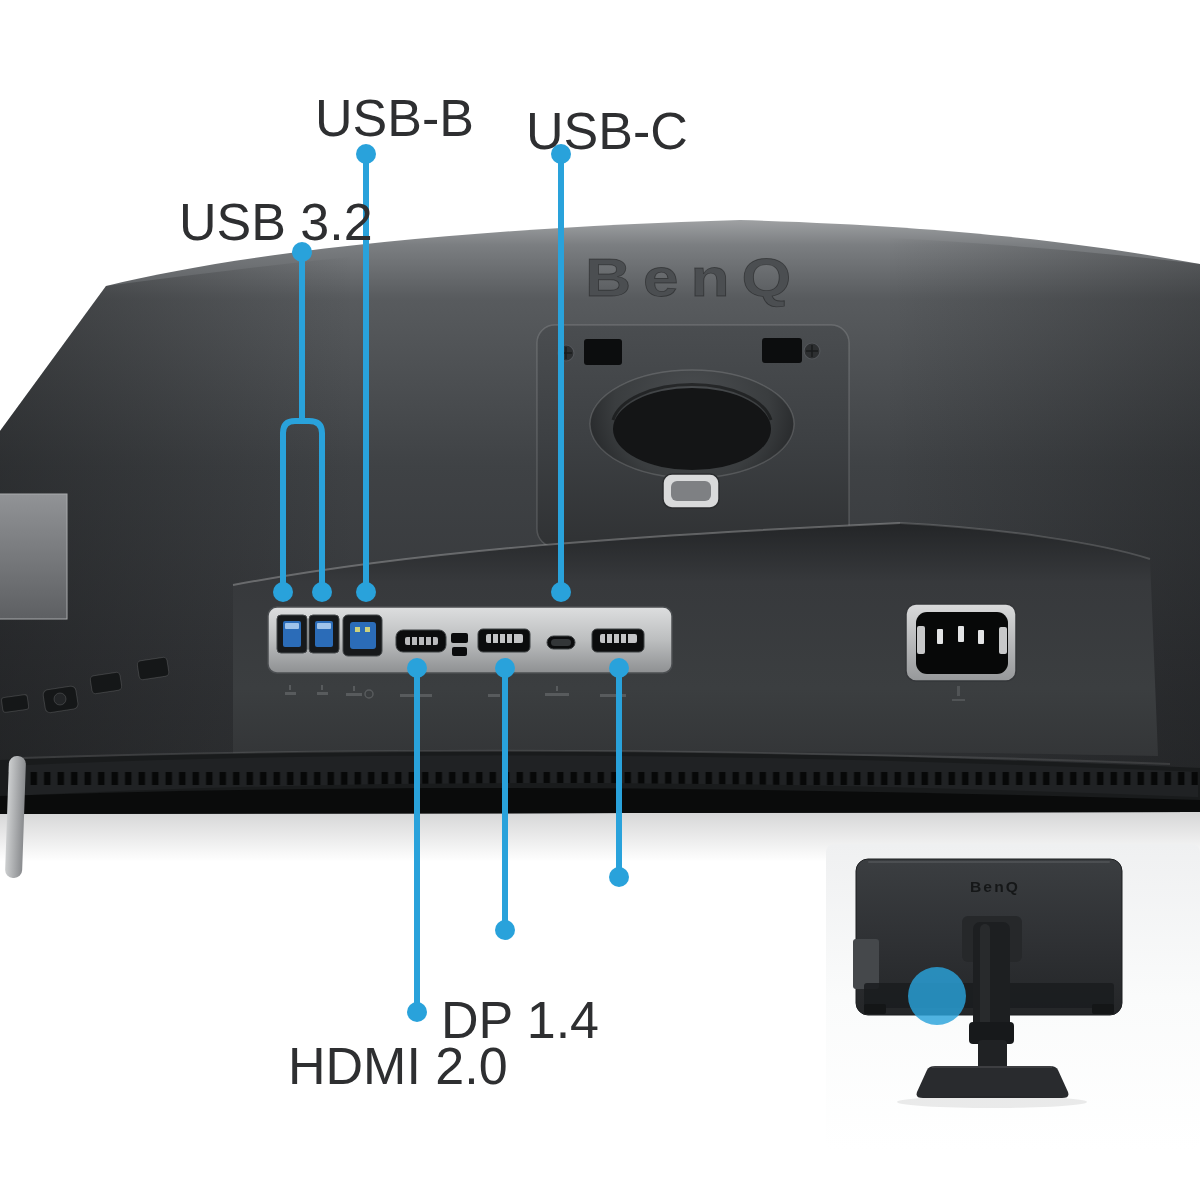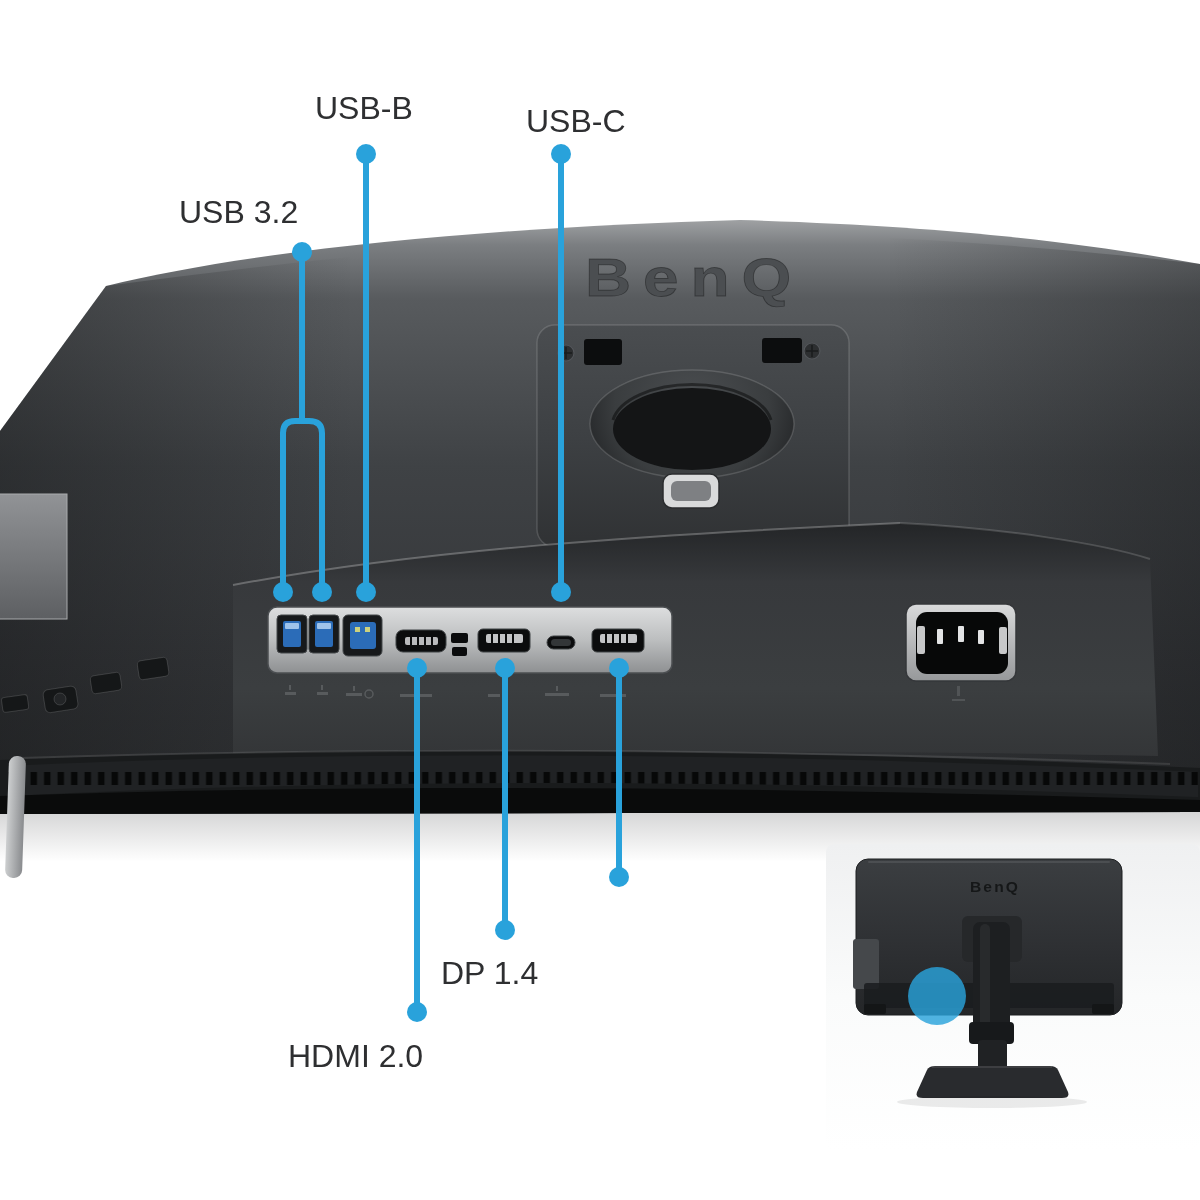--- a/index.html
+++ b/index.html
@@ -1,19 +1,19 @@
 <!DOCTYPE html>
 <html style="--blue: #29a2db; --labelc: #2e2f31;"><head>
 <meta charset="utf-8">
 <style>
   html,body{margin:0;padding:0;background:#fff;}
   .stage{position:relative;width:1200px;height:1200px;background:#ffffff;overflow:hidden;
          font-family:"Liberation Sans",sans-serif;}
   .stage svg{position:absolute;left:0;top:0;}
-  .lbl{position:absolute;font-size:32px;color:var(--labelc,#2e2f31);letter-spacing:0px;
+  .lbl{position:absolute;font-size:52px;color:var(--labelc,#2e2f31);letter-spacing:0px;
        white-space:nowrap;line-height:1;font-weight:400;}
 </style>
 </head>
 <body>
 
 <div class="stage">
 
 <svg width="1200" height="1200" viewBox="0 0 1200 1200">
   <defs>
     <linearGradient id="bodyG" x1="0" y1="215" x2="0" y2="812" gradientUnits="userSpaceOnUse">
@@ -259,16 +259,16 @@
     <circle cx="505" cy="668" r="10"></circle>
     <circle cx="505" cy="930" r="10"></circle>
     <circle cx="619" cy="668" r="10"></circle>
     <circle cx="619" cy="877" r="10"></circle>
   </g>
 </svg>
 
 <div class="lbl" style="left:179px;top:196px;">USB 3.2</div>
 <div class="lbl" style="left:315px;top:92px;">USB-B</div>
 <div class="lbl" style="left:526px;top:93px;margin-top:12px;">USB-C</div>
-<div class="lbl" style="left:441px;top:957px;">DP 1.4</div>
+<div class="lbl" style="left:441px;top:994px;">DP 1.4</div>
 <div class="lbl" style="left:288px;top:1040px;">HDMI 2.0</div>
 
 </div>
 
 </body></html>

